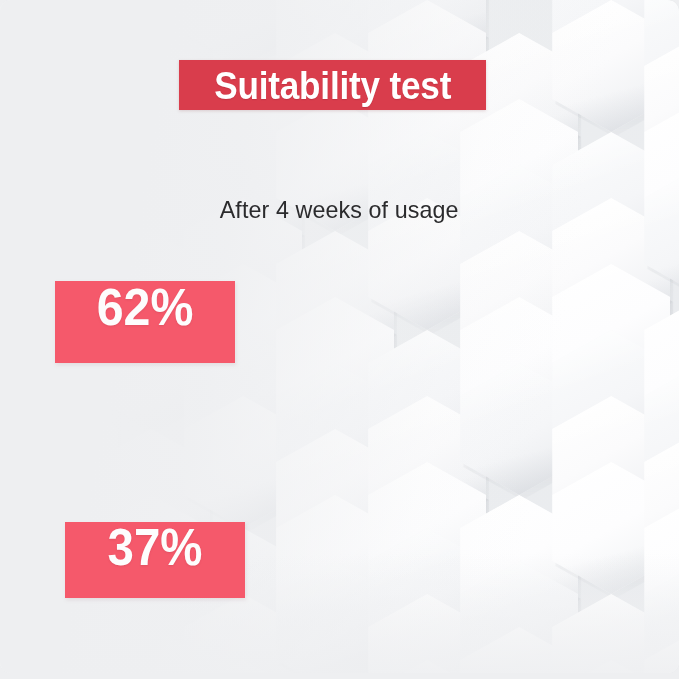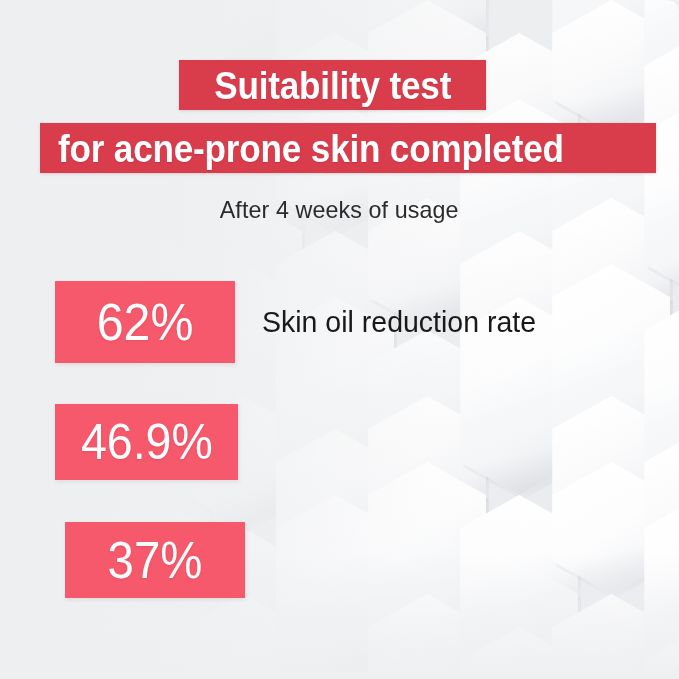--- a/index.html
+++ b/index.html
@@ -81,24 +81,24 @@
     letter-spacing:.1px;
   }
   .subtitle span{display:inline-block;transform:scaleX(.97);}
 
   .statrow{position:absolute;left:55px;width:580px;display:flex;align-items:center;}
   #row1{top:281px;}
   #row2{top:404px;}
   #row3{top:522px;padding-left:10px;}
 
   .statbox{
-    display:flex;align-items:center;justify-content:center;
+    display:flex;align-items:flex-start;justify-content:center;
     background:#f5596b;
     color:#fdfdfd;
-    font-weight:400;
+    font-weight:700;
     box-shadow:1px 2px 4px rgba(150,90,100,.13);
     flex:0 0 auto;
   }
   #row1 .statbox{width:180px;height:82px;}
   #row2 .statbox{width:183px;height:76px;}
   #row3 .statbox{width:180px;height:76px;}
 
   .statbox span{
     display:block;line-height:1;
     transform:scaleX(.93);
@@ -304,41 +304,32 @@
     </div>
   <div class="hexfade"></div>
   <div class="bottomfade"></div>
 
   <div class="content">
 
     <div class="banner" id="banner1">
       <span>Suitability test</span>
     </div>
 
-    <div class="banner" id="banner2">
-      <span>for acne-prone skin completed</span>
-    </div>
 
     <div class="subtitle">
       <span>After 4 weeks of usage</span>
     </div>
 
     <div class="statrow" id="row1">
       <div class="statbox">
         <span>62%</span>
       </div>
-      <div class="statlabel">
-        <span>Skin oil reduction rate</span>
-      </div>
     </div>
 
     <div class="statrow" id="row2">
-      <div class="statbox">
-        <span>46.9%</span>
-      </div>
     </div>
 
     <div class="statrow" id="row3">
       <div class="statbox">
         <span>37%</span>
       </div>
     </div>
 
   </div>
 </div>

